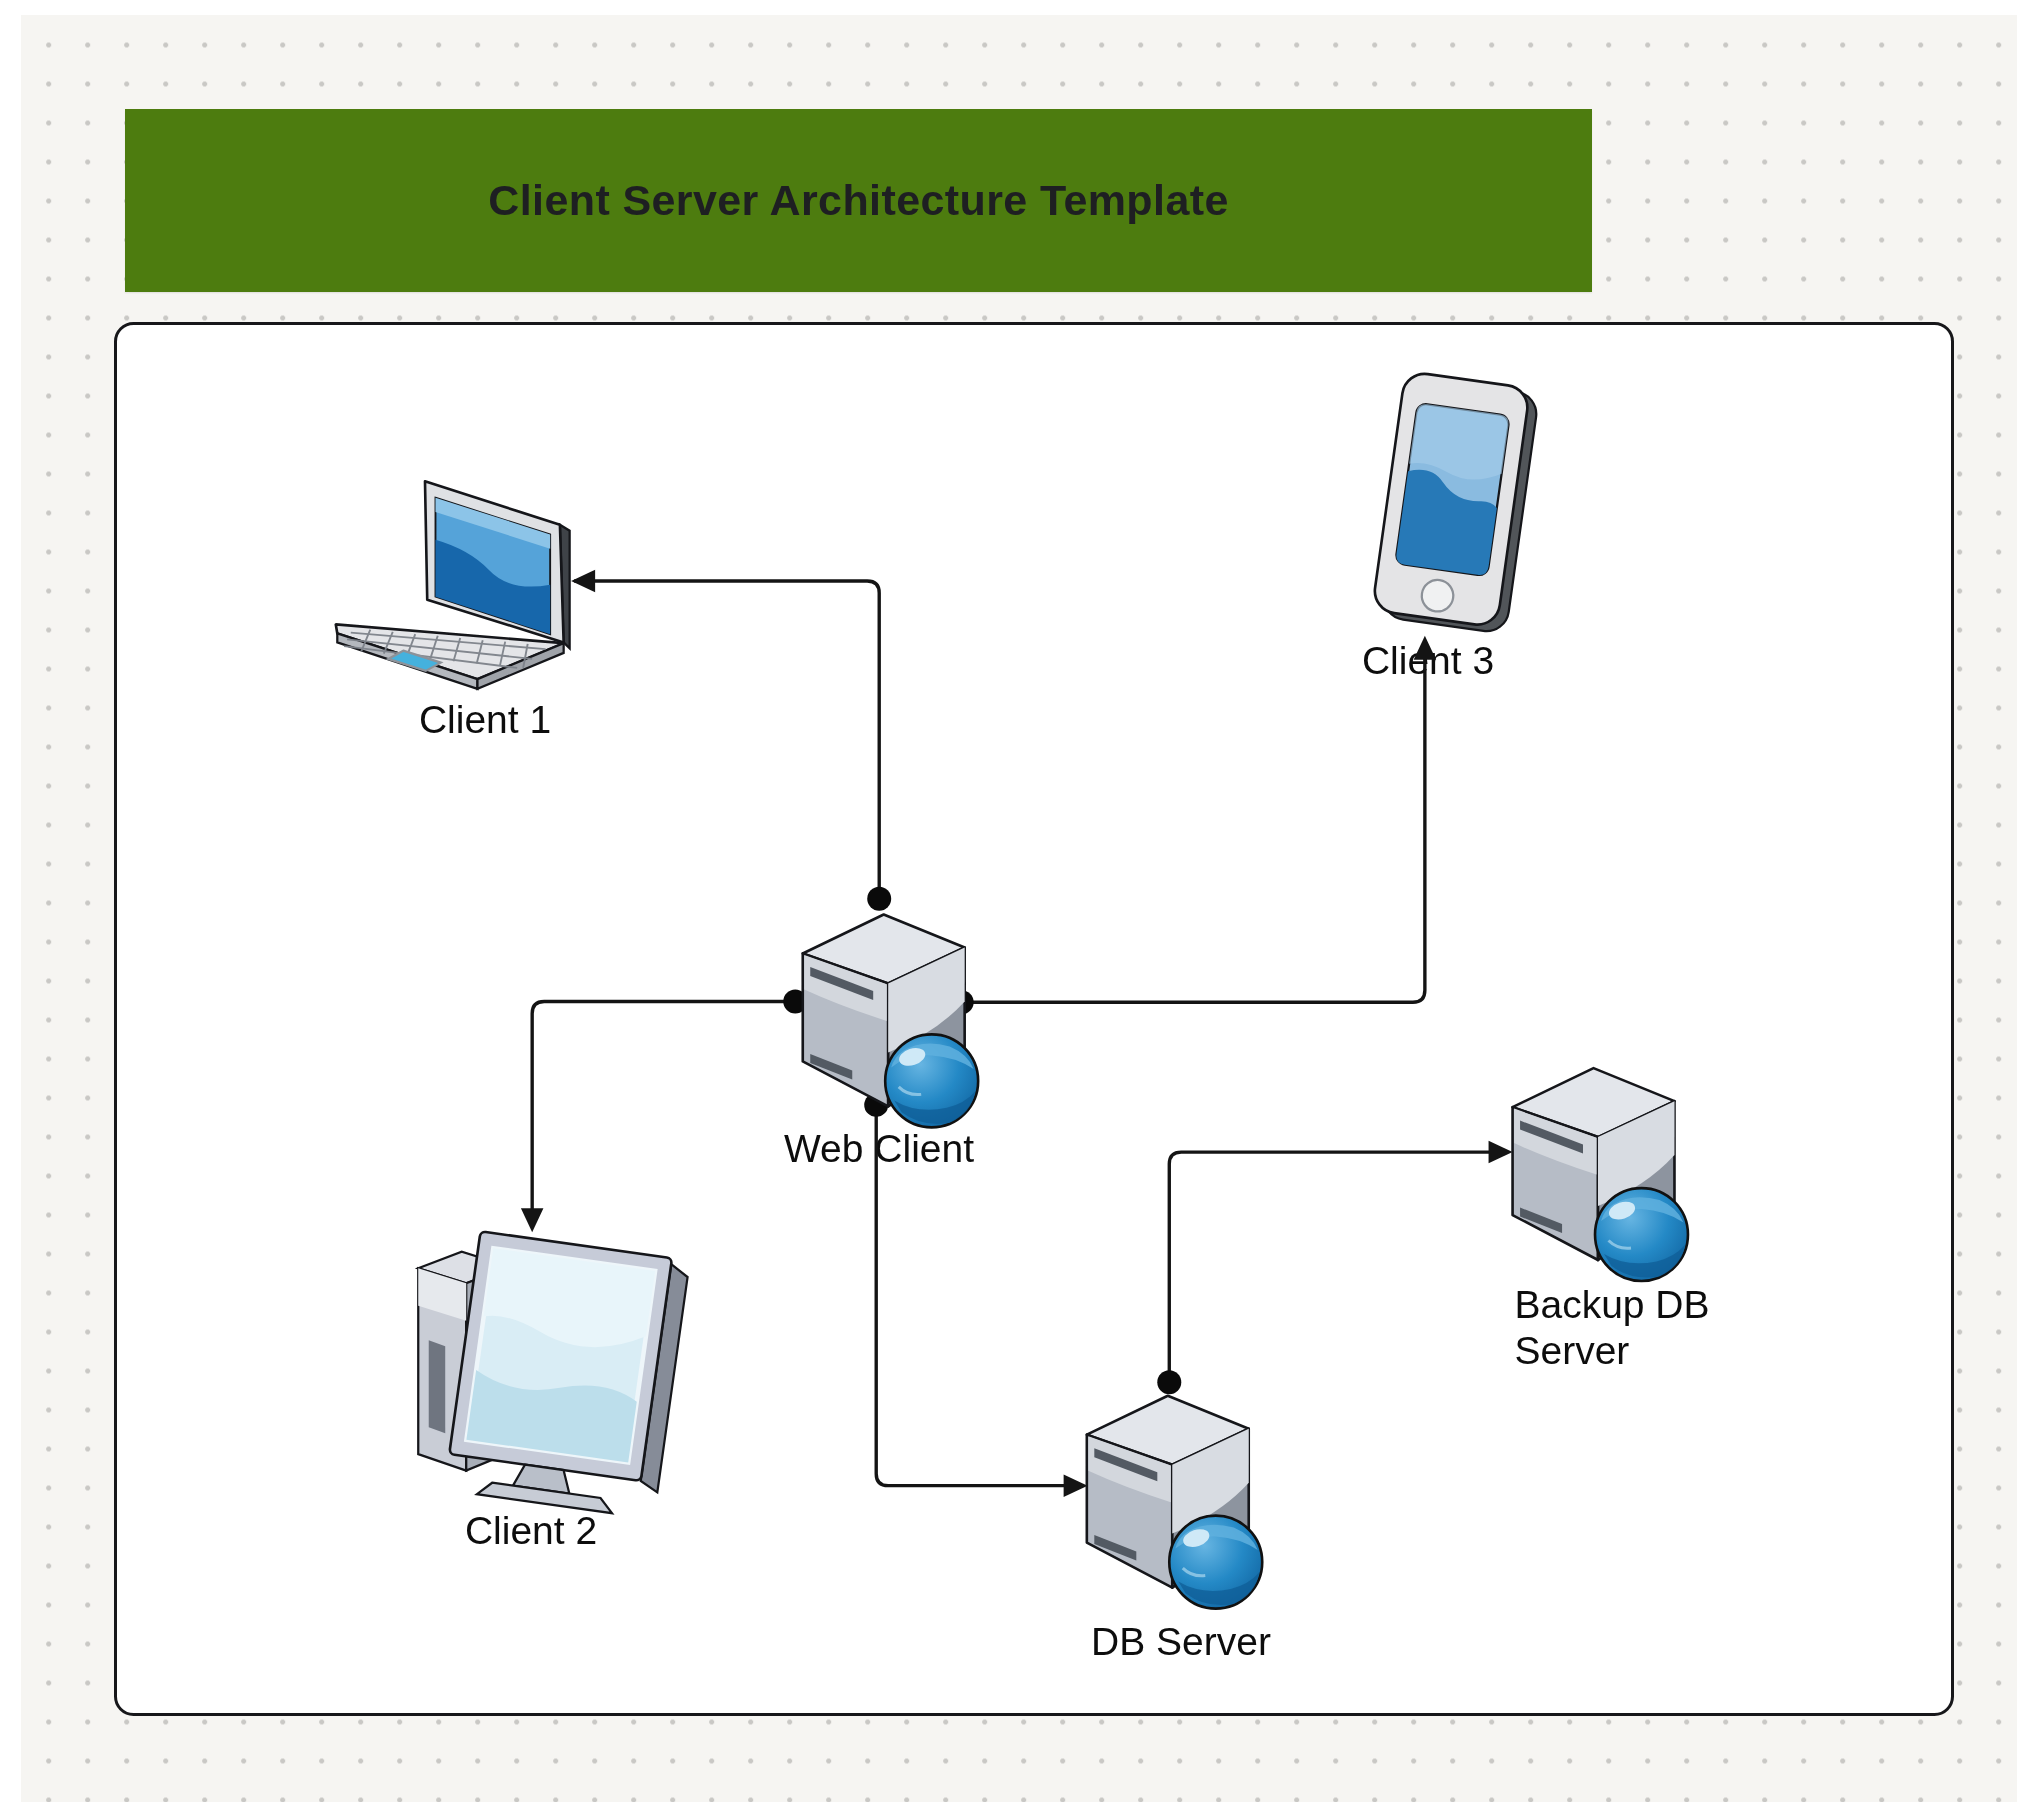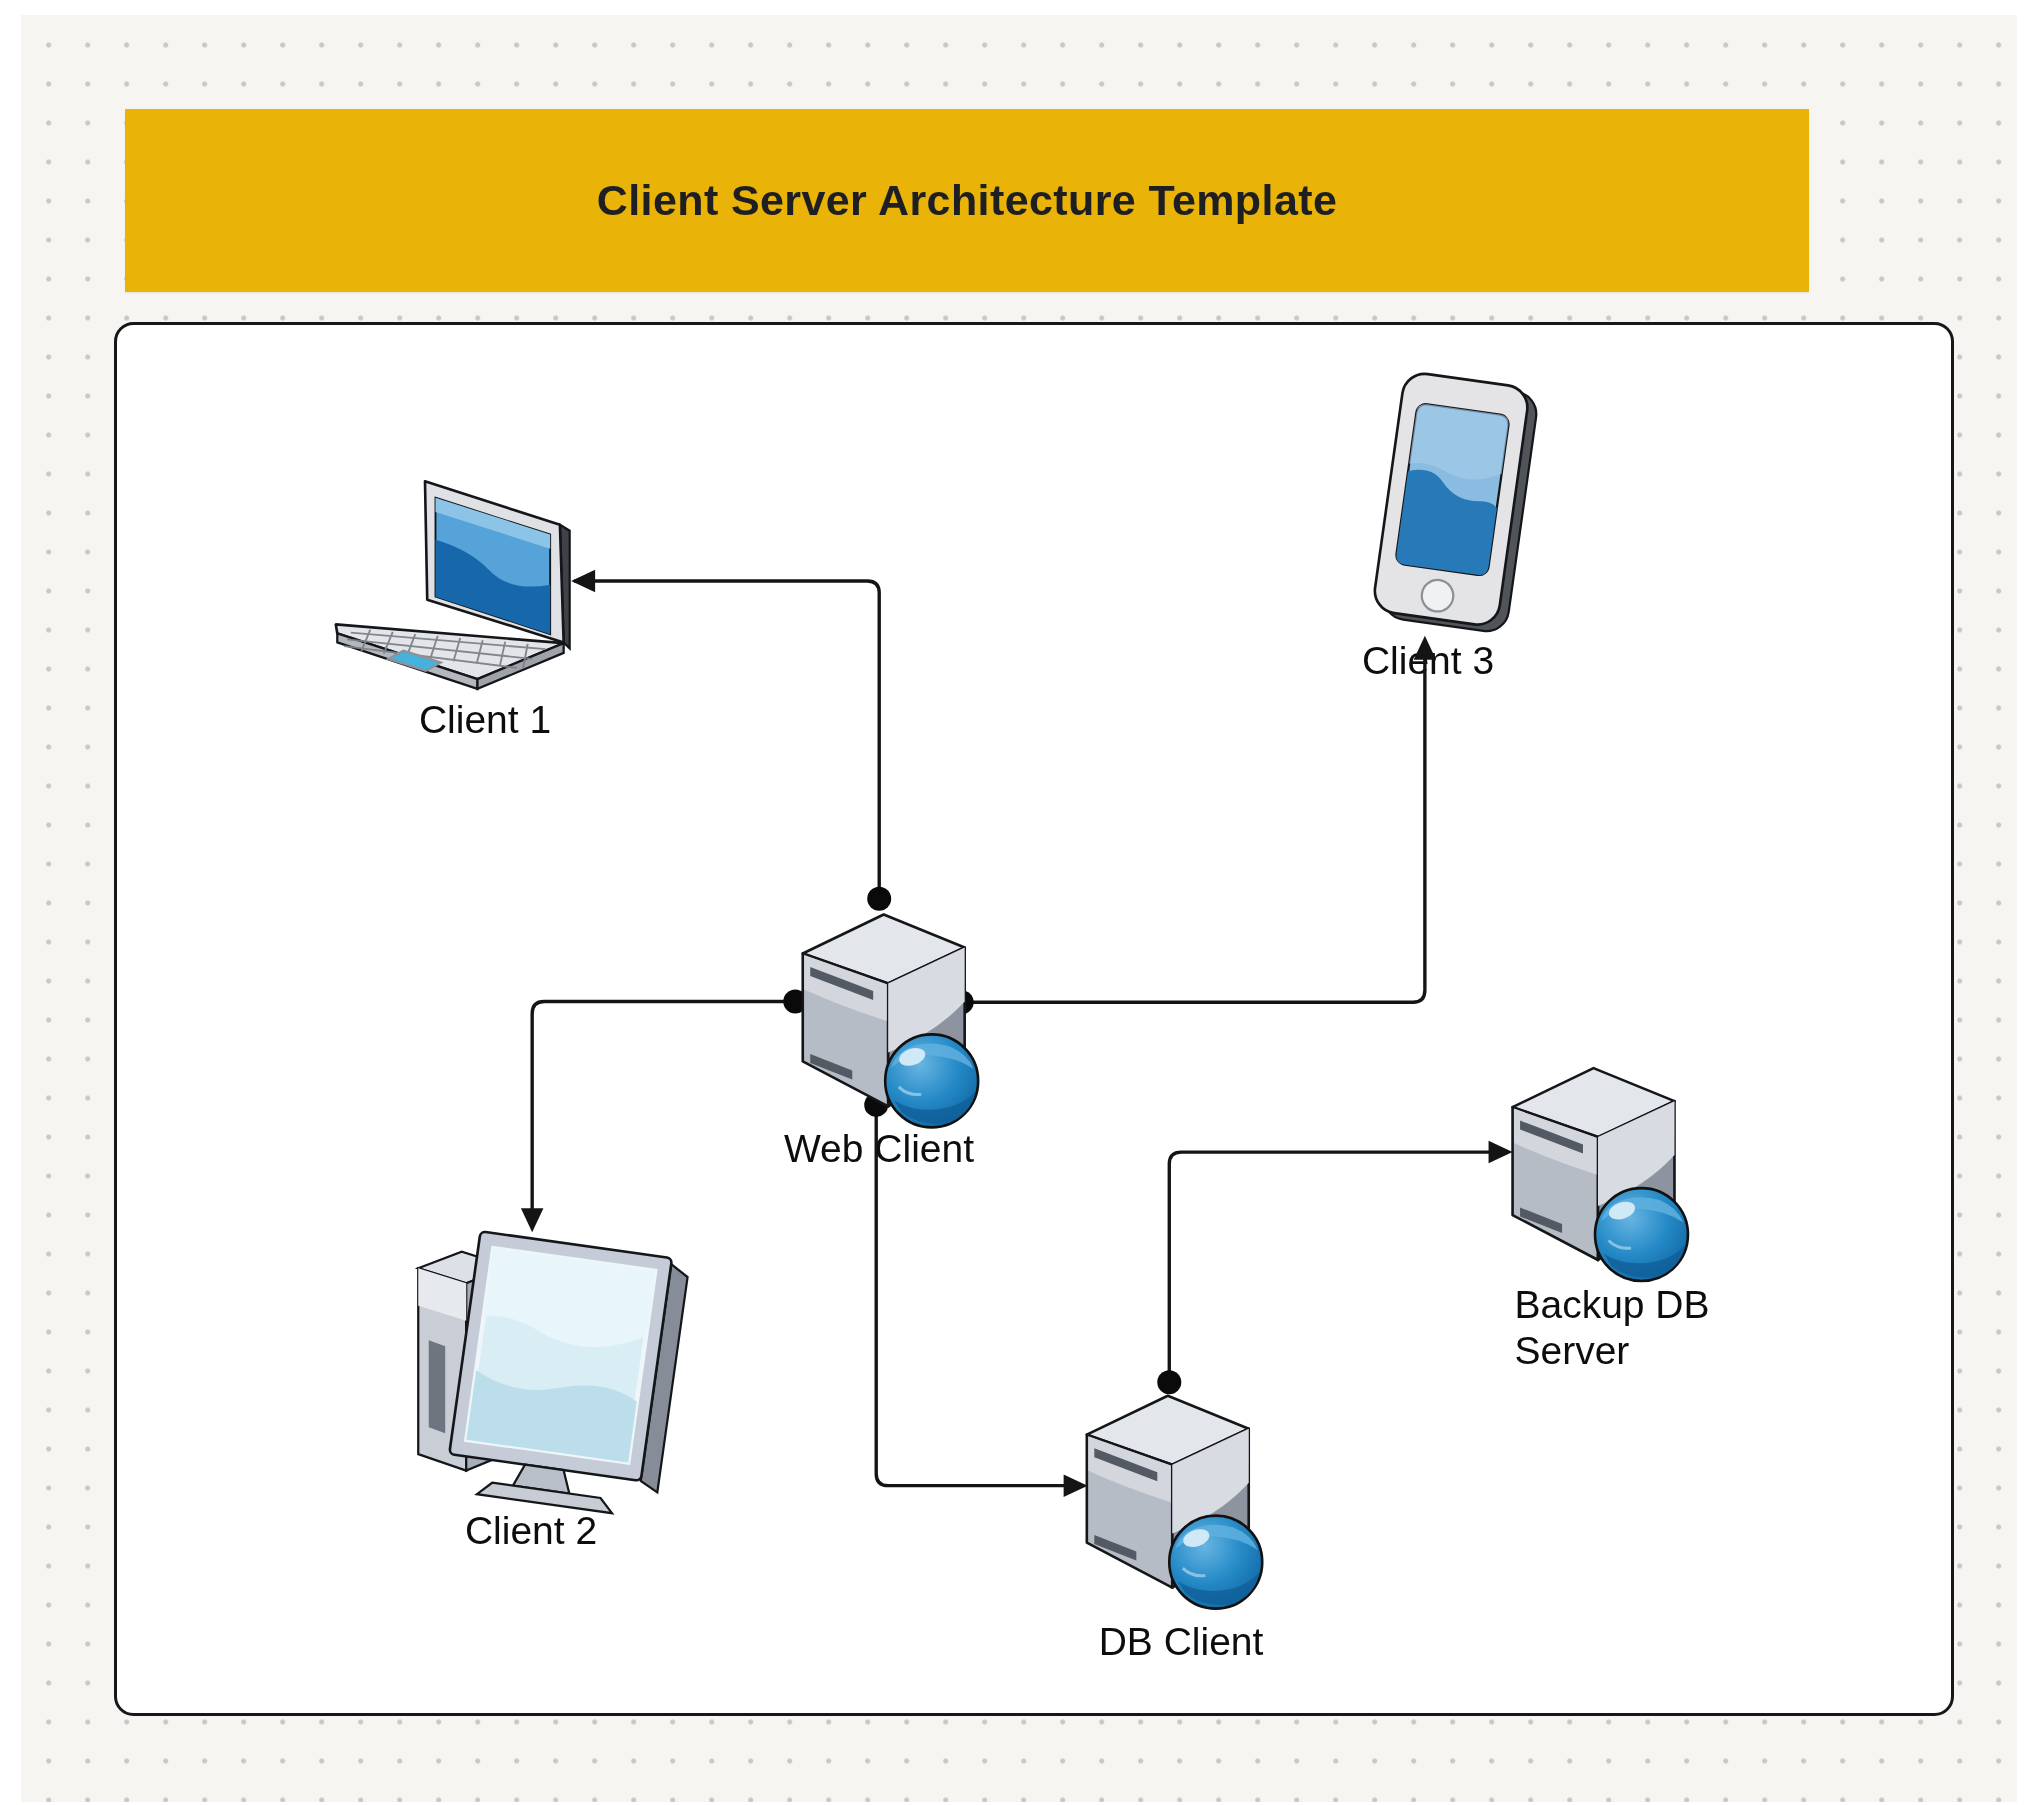--- a/index.html
+++ b/index.html
@@ -9,22 +9,22 @@
     font-family:"Liberation Sans", sans-serif;
   }
   .dotted{
     position:absolute;left:21px;top:15px;right:18px;bottom:3px;
     background-color:#f6f5f2;
     background-image:radial-gradient(circle,#c9c8c5 2.2px, rgba(201,200,197,0) 2.7px);
     background-size:39px 39px;
     background-position:8.2px 10.5px;
   }
   .titlebar{
-    position:absolute;left:125px;top:109px;width:1684px;height:183px;
-    background:#eab308;
+    position:absolute;left:125px;top:109px;width:1467px;height:183px;
+    background:#4d7c0f;
     display:flex;align-items:center;justify-content:center;
     box-shadow:0 2.2px 1.5px rgba(0,0,0,0.07);
   }
   .titlebar .title{
     font-size:43px;font-weight:700;color:#1e1f22;letter-spacing:0.4px;
   }
   .frame{
     position:absolute;left:114px;top:322px;width:1840px;height:1394px;
     background:#ffffff;border:3.7px solid #17171a;border-radius:19.5px;
     box-sizing:border-box;
@@ -45,21 +45,21 @@
 <div class="titlebar">
   <span class="title">Client Server Architecture Template</span>
 </div>
 
 <div class="frame"></div>
 
 <div class="node-label" style="left:485px;top:720px">Client 1</div>
 <div class="node-label" style="left:531px;top:1531px">Client 2</div>
 <div class="node-label" style="left:1428px;top:661px">Client 3</div>
 <div class="node-label" style="left:879px;top:1149px">Web Client</div>
-<div class="node-label" style="left:1181px;top:1642px">DB Client</div>
+<div class="node-label" style="left:1181px;top:1642px">DB Server</div>
 <div class="node-label" style="left:1612px;top:1328px">
   <div>Backup DB</div>
   <div>Server</div>
 </div>
 
 <svg class="overlay" width="2035" height="1805" viewBox="0 0 2715 2408">
   <defs>
     <radialGradient id="gGrad" cx="38%" cy="32%" r="75%">
       <stop offset="0%" stop-color="#67b5e2"></stop>
       <stop offset="55%" stop-color="#2489c6"></stop>

